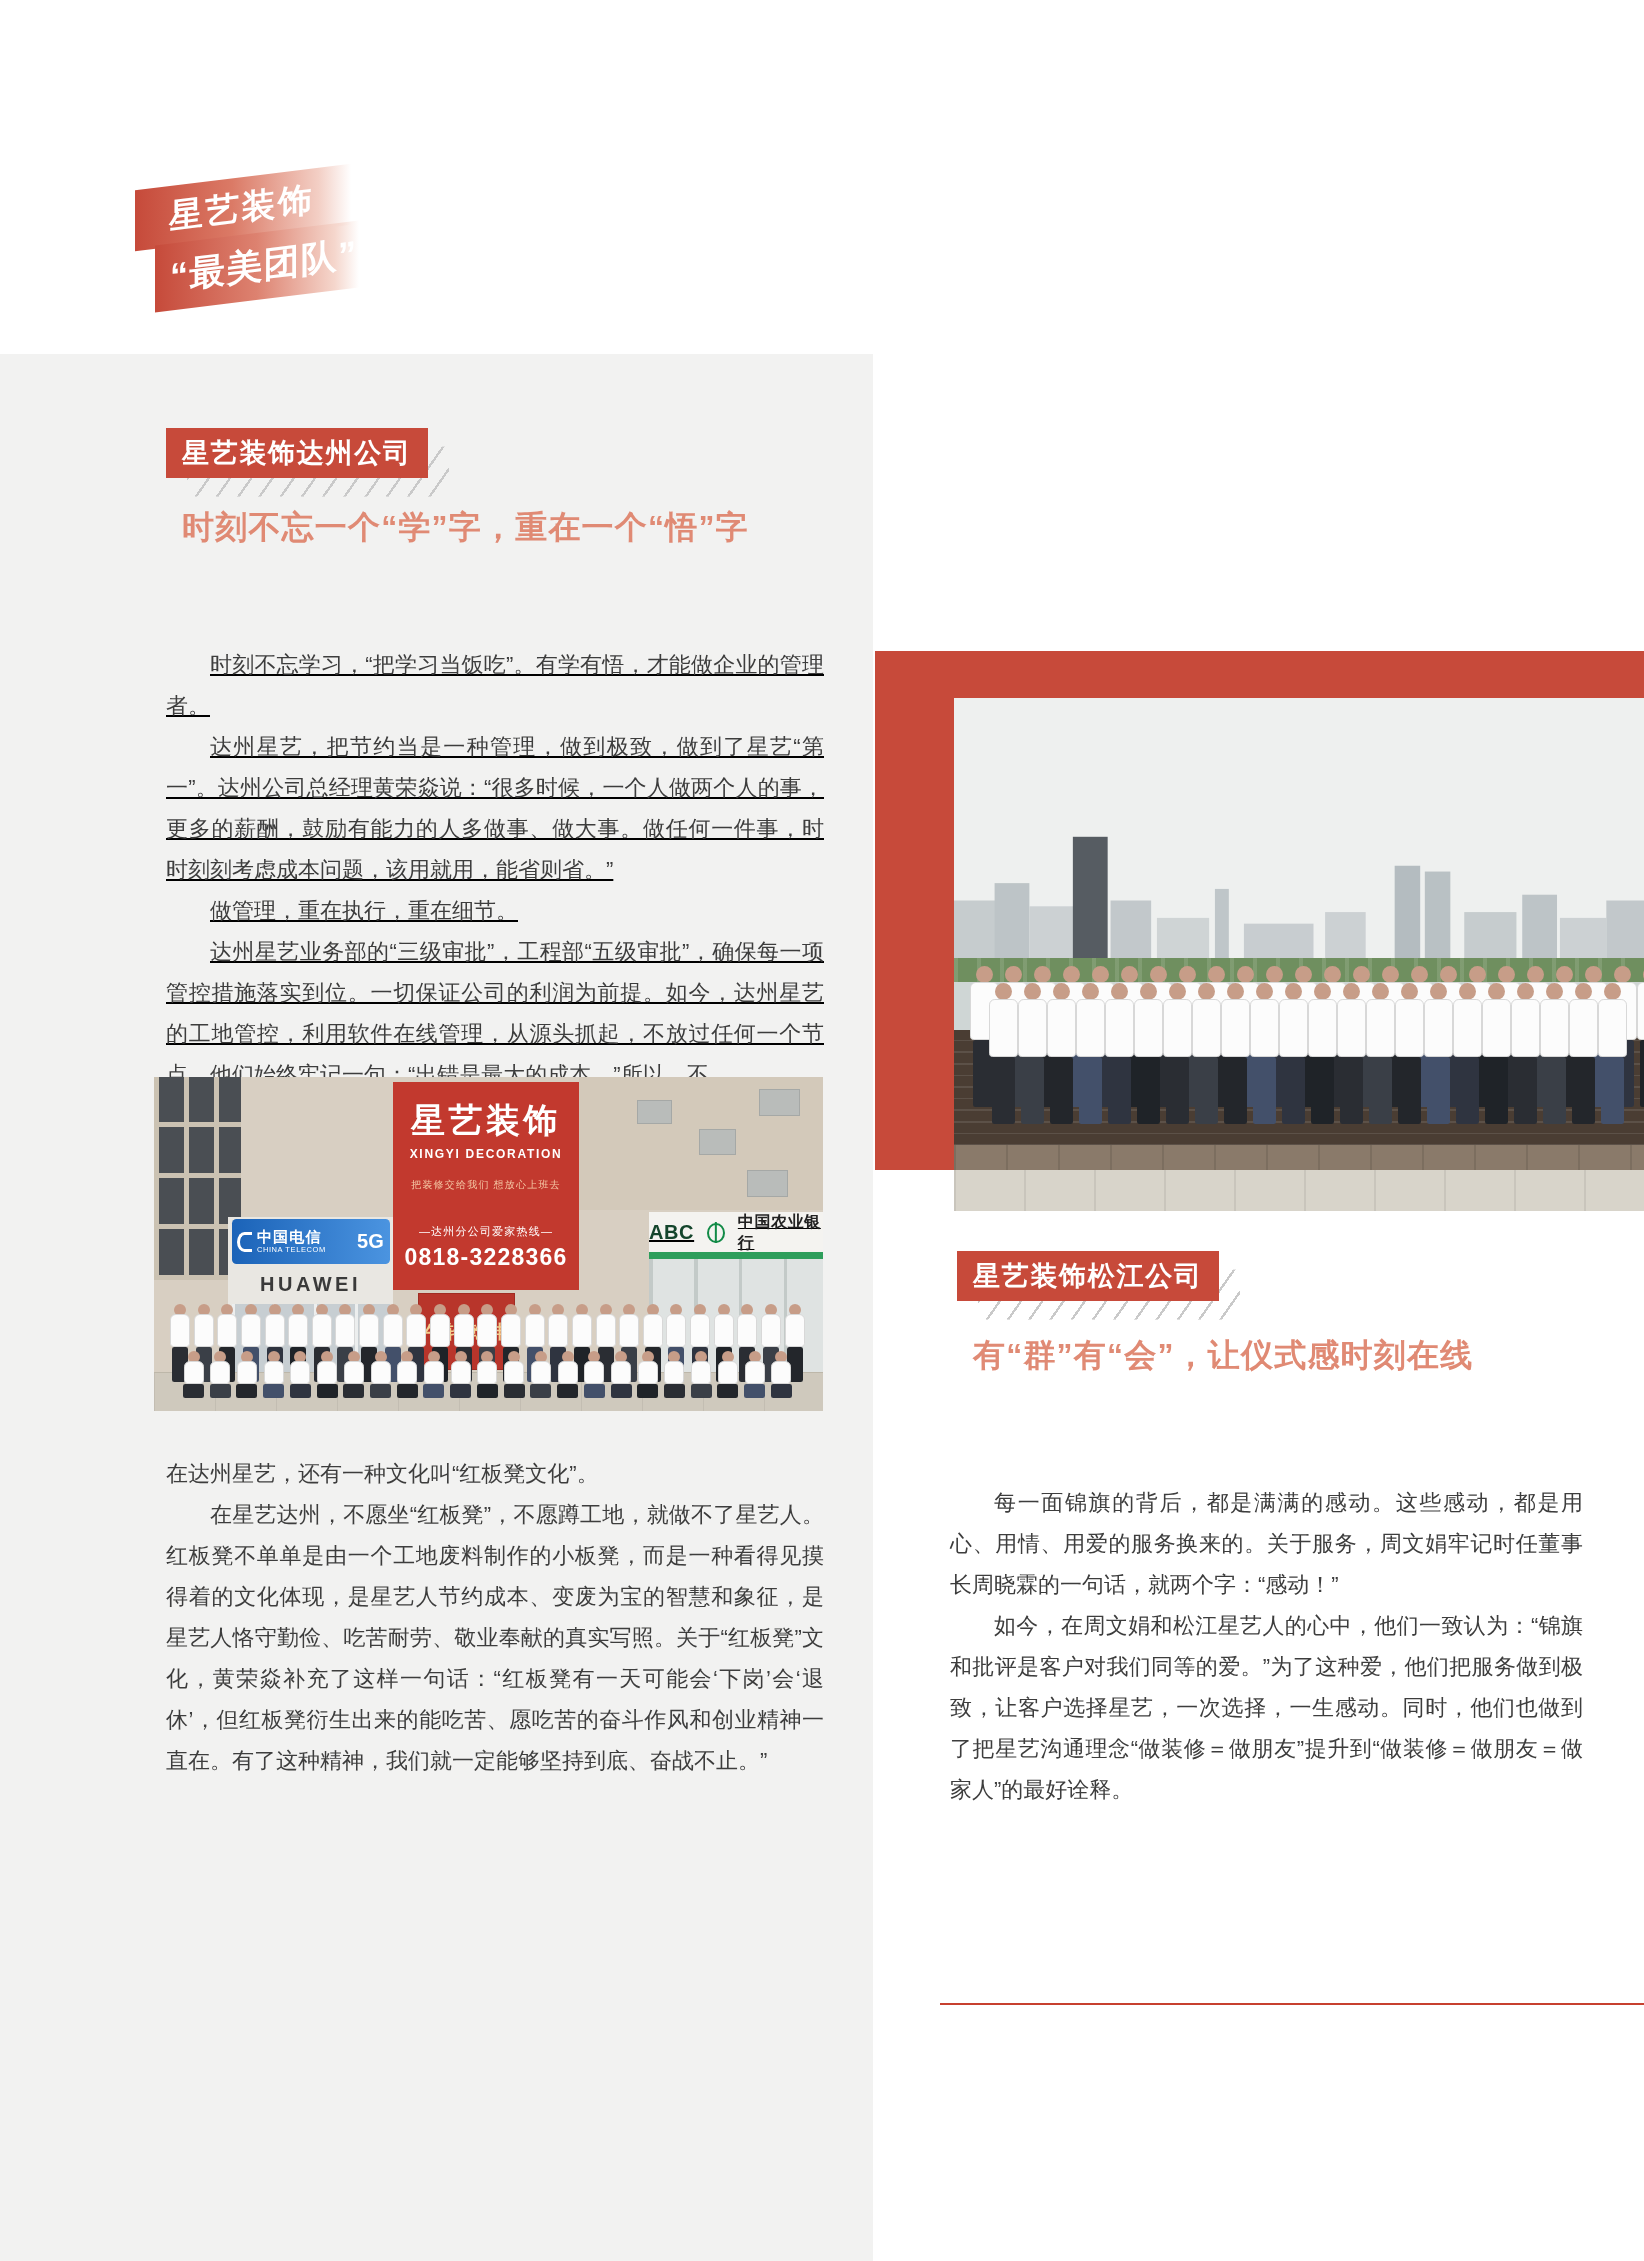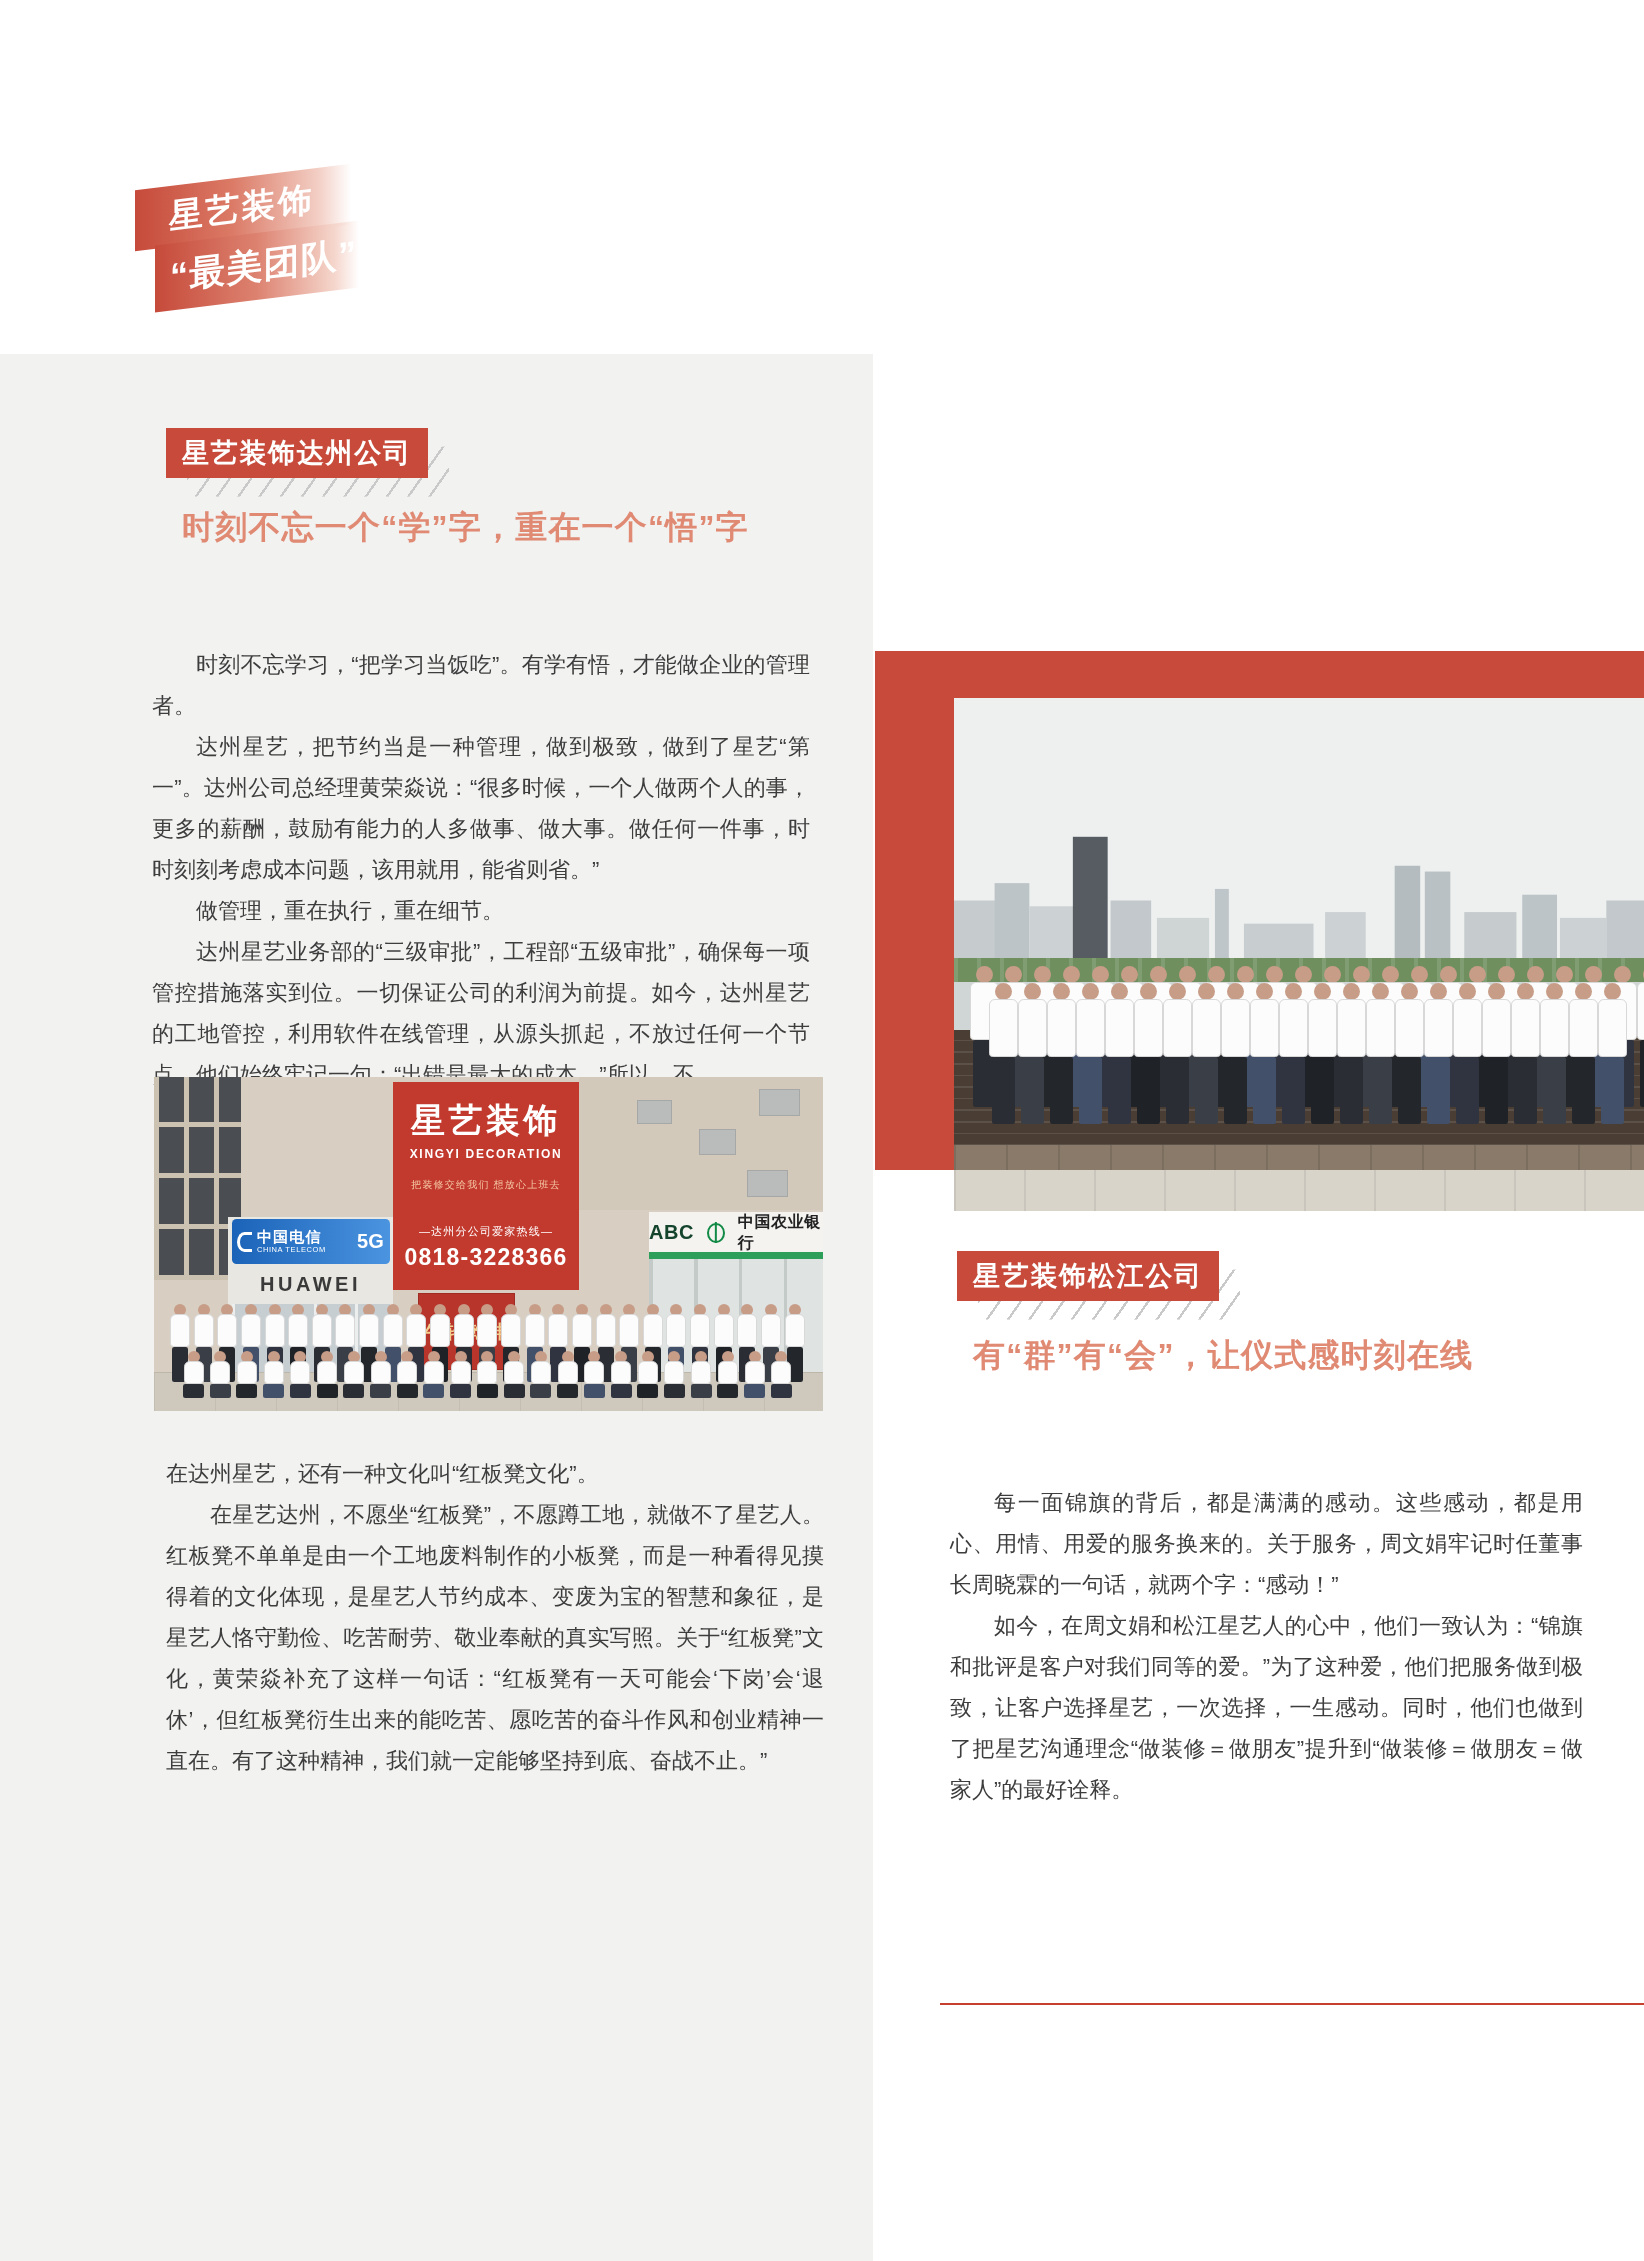--- a/index.html
+++ b/index.html
@@ -49,21 +49,21 @@
      display:flex;flex-direction:column;align-items:center;text-align:center;color:#fff;}
   .xs-name{font-size:34px;font-weight:bold;letter-spacing:3.5px;margin-top:16px;}
   .xs-en{font-size:12px;letter-spacing:1.7px;margin-top:3.5px;font-weight:bold;}
   .xs-slogan{font-size:10px;color:#f5c9a6;margin-top:17.4px;letter-spacing:1.2px;}
   .xs-hotline{font-size:11px;margin-top:32px;letter-spacing:1.2px;}
   .xs-phone{font-size:23px;font-weight:bold;margin-top:4.6px;letter-spacing:1.2px;}
   .p1-banner{position:absolute;left:264px;top:216px;width:97px;height:77px;background:#b8352b;
      color:#f4cf8f;font-size:18.6px;font-weight:bold;letter-spacing:2.3px;display:flex;align-items:center;
      justify-content:center;border:1.7px solid #a02c23;}
   .p1-bank{position:absolute;left:495px;top:135px;width:174px;height:41px;background:#f4f3f0;
-     display:flex;align-items:center;justify-content:center;gap:13px;}
+     display:flex;align-items:center;justify-content:center;gap:13px;text-decoration:underline;}
   .bank-abbr{font-size:20px;font-weight:bold;color:#14452c;letter-spacing:0.6px;}
   .bank-logo{width:20px;height:20px;border:2.9px solid #118a46;border-radius:50%;position:relative;display:inline-block;}
   .bank-logo::after{content:"";position:absolute;left:50%;top:-2.3px;bottom:-2.3px;width:2.3px;background:#118a46;transform:translateX(-50%);}
   .bank-cn{font-size:16px;font-weight:bold;color:#222222;letter-spacing:0.6px;}
   .p1-bank-strip{position:absolute;left:495px;top:175px;width:174px;height:7px;background:#2e9e5b;}
   .p1-bank-store{position:absolute;left:495px;top:182px;width:174px;height:122px;background:#dfe3e2;
      background-image:repeating-linear-gradient(90deg,#c3cac8 0 3.5px,rgba(0,0,0,0) 3.5px 45px);}
   .p1-pavement{position:absolute;left:0;top:295px;width:100%;height:39px;background:#cfc9bd;
      background-image:repeating-linear-gradient(90deg,rgba(0,0,0,0.06) 0 1.2px,rgba(0,0,0,0) 1.2px 61px);
      border-top:1.7px solid #bdb7a9;}
@@ -117,21 +117,21 @@
     </div>
   </div>
 
   <div class="badge" style="left:166px;top:428px;">
     <div class="hatch"></div>
     <div class="face">星艺装饰达州公司</div>
   </div>
 
   <h1 class="sec-title" style="left:166px;top:490px;">时刻不忘一个“学”字，重在一个“悟”字</h1>
 
-  <div class="text-block" style="left:152px;top:644px;width:658px;">
+  <div class="text-block" style="left:166px;top:644px;width:658px;text-decoration:underline;">
       <p>时刻不忘学习，“把学习当饭吃”。有学有悟，才能做企业的管理者。</p>
       <p>达州星艺，把节约当是一种管理，做到极致，做到了星艺“第一”。达州公司总经理黄荣焱说：“很多时候，一个人做两个人的事，更多的薪酬，鼓励有能力的人多做事、做大事。做任何一件事，时时刻刻考虑成本问题，该用就用，能省则省。”</p>
       <p>做管理，重在执行，重在细节。</p>
       <p>达州星艺业务部的“三级审批”，工程部“五级审批”，确保每一项管控措施落实到位。一切保证公司的利润为前提。如今，达州星艺的工地管控，利用软件在线管理，从源头抓起，不放过任何一个节点。他们始终牢记一句：“出错是最大的成本。”所以，不</p>
     </div>
 
   <div class="photo1">
     <div class="p1-windows"></div>
     <div class="p1-facade-right"></div>
     <div class="ac-unit" style="right:23px;top:11.6px;width:41px;height:27px;"></div>

